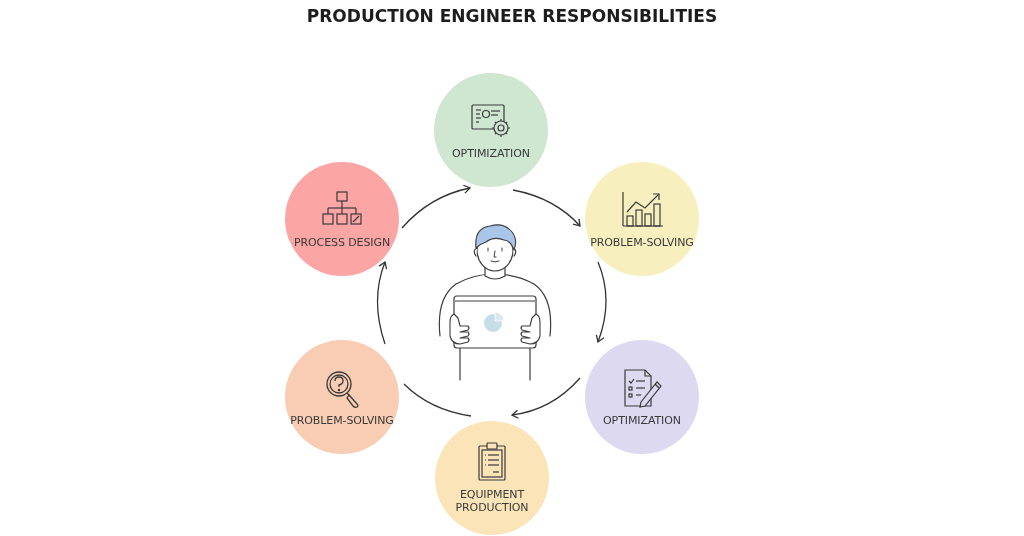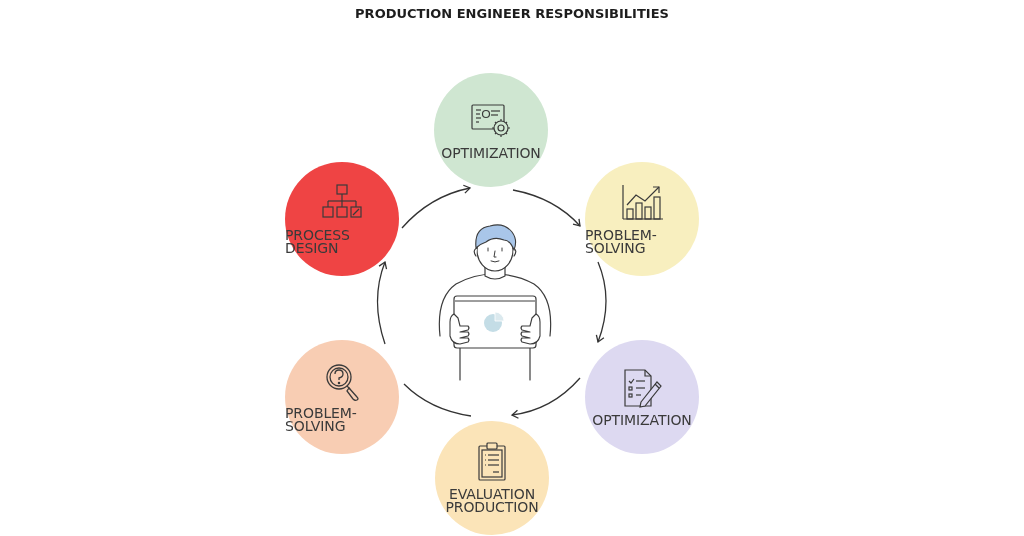--- a/index.html
+++ b/index.html
@@ -1,21 +1,21 @@
 <!DOCTYPE html>
 <html><head>
 <meta charset="utf-8">
 <style>
   html, body { margin:0; padding:0; background:#ffffff; }
   body { width:1024px; height:536px; position:relative; overflow:hidden; font-family:"DejaVu Sans", sans-serif; }
-  .title { position:absolute; left:0; top:6px; width:1024px; text-align:center; font-family:"DejaVu Sans", sans-serif; font-weight:bold; font-size:13px; color:#1d1d1d; letter-spacing:0px; }
+  .title { position:absolute; left:0; top:6px; width:1024px; text-align:center; font-family:"DejaVu Sans", sans-serif; font-weight:bold; font-size:17px; color:#1d1d1d; letter-spacing:0px; }
   svg.arrows { position:absolute; left:0; top:0; }
   .node { position:absolute; width:114px; height:114px; border-radius:50%; display:flex; flex-direction:column; align-items:center; justify-content:center; }
   .node .icon { width:46px; height:40px; margin-bottom:6px; }
-  .node .label { font-family:"DejaVu Sans", sans-serif; font-size:14px; color:#3a3a3a; text-align:left; line-height:13px; font-weight:normal; letter-spacing:-0.1px; }
+  .node .label { font-family:"DejaVu Sans", sans-serif; font-size:11px; color:#3a3a3a; text-align:right; line-height:13px; font-weight:normal; letter-spacing:-0.1px; }
   .person { position:absolute; left:428px; top:218px; width:134px; height:164px; }
 </style>
 </head>
 <body>
 
 <div class="title">PRODUCTION ENGINEER RESPONSIBILITIES</div>
 
 <svg class="arrows" width="1024" height="536">
   <defs>
     <marker id="ah" markerWidth="10" markerHeight="10" refX="7" refY="5" orient="auto" markerUnits="userSpaceOnUse">
@@ -137,39 +137,39 @@
       <rect x="18" y="1" width="10" height="6" rx="1" fill="#fbe4b8"></rect>
       <line x1="16" y1="13" x2="17" y2="13"></line>
         <line x1="19" y1="13" x2="30" y2="13"></line>
       <line x1="16" y1="18" x2="17" y2="18"></line>
         <line x1="19" y1="18" x2="30" y2="18"></line>
       <line x1="16" y1="23" x2="17" y2="23"></line>
         <line x1="19" y1="23" x2="30" y2="23"></line>
       <line x1="24" y1="30" x2="30" y2="30"></line>
     </g>
   </svg>
-  <div class="label">EVALUATION</div>
+  <div class="label">EQUIPMENT</div>
   <div class="label">PRODUCTION</div>
 </div>
 
 <div class="node" style="left:285px; top:340px; background:#f8cdb3;">
   <svg class="icon" viewBox="0 0 46 40">
     <g fill="none" stroke="#3a3a3a" stroke-width="1.3">
       <circle cx="20" cy="16" r="12"></circle>
       <circle cx="20" cy="16" r="9"></circle>
       <path d="M28,25 L31,28"></path>
       <path d="M30,27 L38,36 Q40,38 38,39 Q36,40 34,38 L28,30 Z"></path>
       <path d="M16,13 Q16,9 20,9 Q24,9 24,13 Q24,16 20,17 L20,19"></path>
       <circle cx="20" cy="22" r="0.6" fill="#3a3a3a"></circle>
     </g>
   </svg>
   <div class="label">PROBLEM-SOLVING</div>
 </div>
 
-<div class="node" style="left:285px; top:162px; background:#ef4444;">
+<div class="node" style="left:285px; top:162px; background:#fca5a5;">
   <svg class="icon" viewBox="0 0 46 40">
     <g fill="none" stroke="#3a3a3a" stroke-width="1.2">
       <rect x="18" y="2" width="10" height="9"></rect>
       <line x1="23" y1="11" x2="23" y2="18"></line>
       <line x1="9" y1="18" x2="37" y2="18"></line>
       <line x1="9" y1="18" x2="9" y2="24"></line>
         <line x1="23" y1="18" x2="23" y2="24"></line>
         <line x1="37" y1="18" x2="37" y2="24"></line>
       <rect x="4" y="24" width="10" height="10"></rect>
         <rect x="18" y="24" width="10" height="10"></rect>

